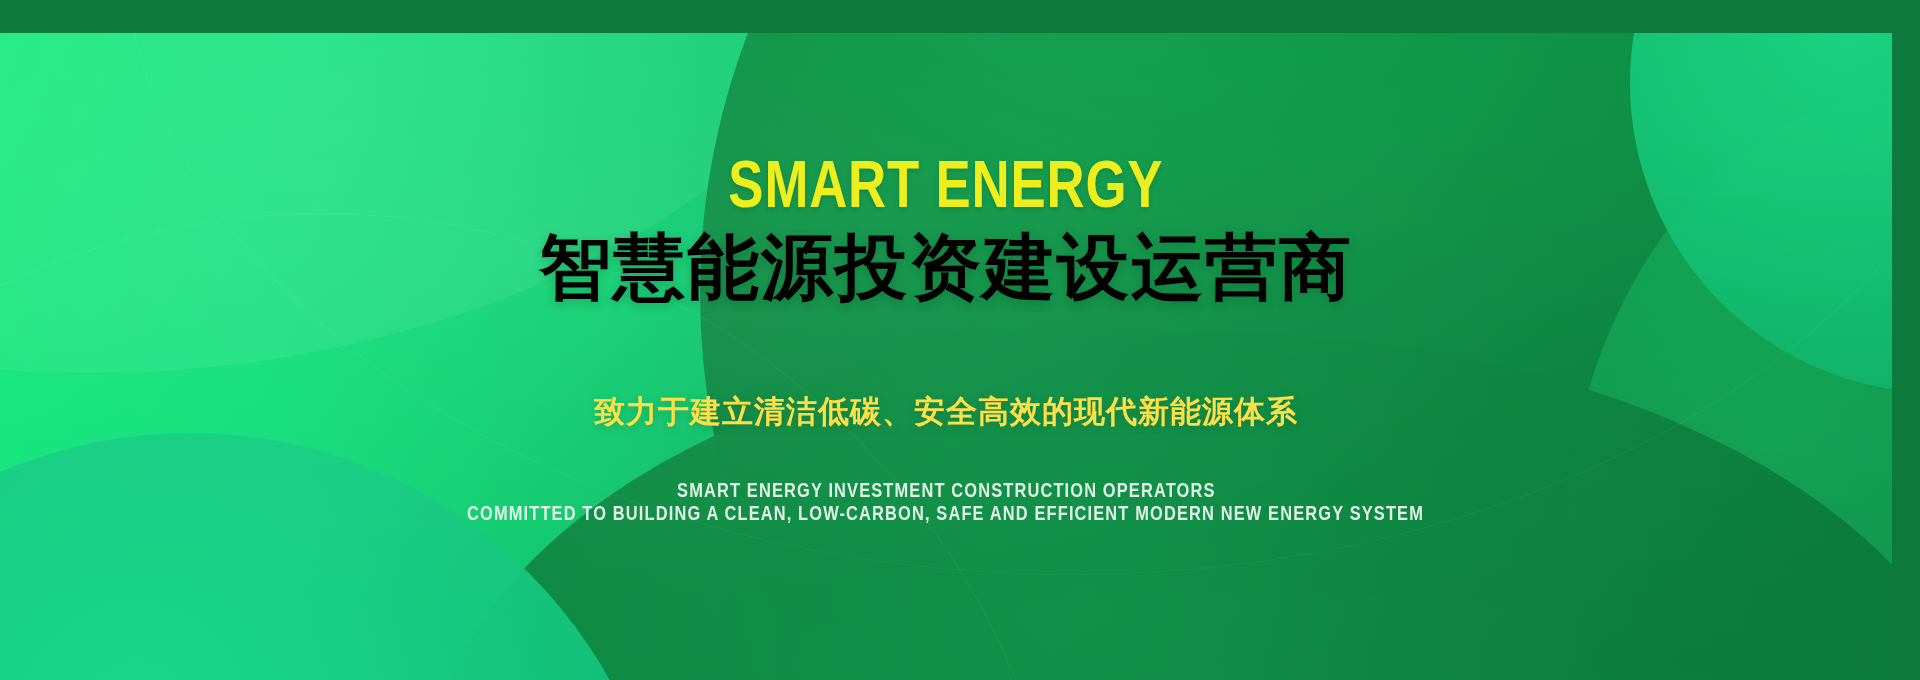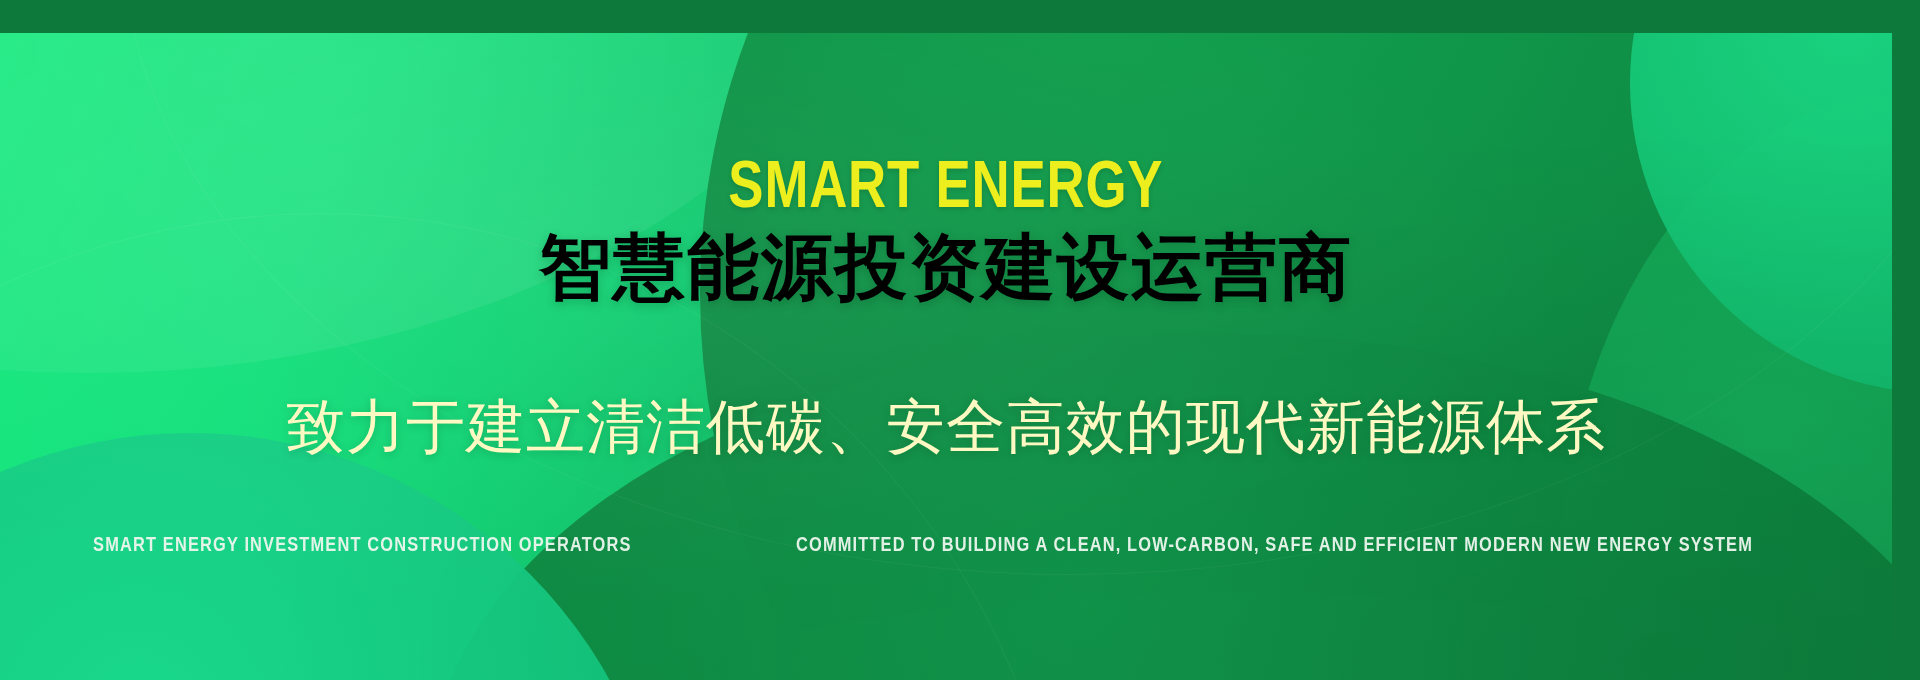--- a/index.html
+++ b/index.html
@@ -139,32 +139,32 @@
     font-size: 72px;
     line-height: 1.08;
     font-weight: 700;
     color: #000000;
     letter-spacing: 2px;
     white-space: nowrap;
     text-shadow: 0 3px 10px rgba(0,60,25,.25);
   }
   .subhead-cn {
     margin-top: 40px;
-    font-size: 59px;
+    font-size: 31px;
     line-height: 1.1;
-    font-weight: 400;
-    color: #fef9c3;
+    font-weight: 700;
+    color: #fde047;
     letter-spacing: 1px;
     white-space: nowrap;
     text-shadow: 0 2px 8px rgba(0,60,25,.22);
   }
   .eng-lines {
     margin-top: 24px;
     display: flex;
-    flex-direction: row;
+    flex-direction: column;
     align-items: center;
     gap: 0;
   }
   .eng-line {
     font-family: "Liberation Sans Narrow", "Liberation Sans", sans-serif;
     font-size: 20px;
     line-height: 1.15;
     font-weight: 700;
     color: #eef7ee;
     letter-spacing: 1.4px;

